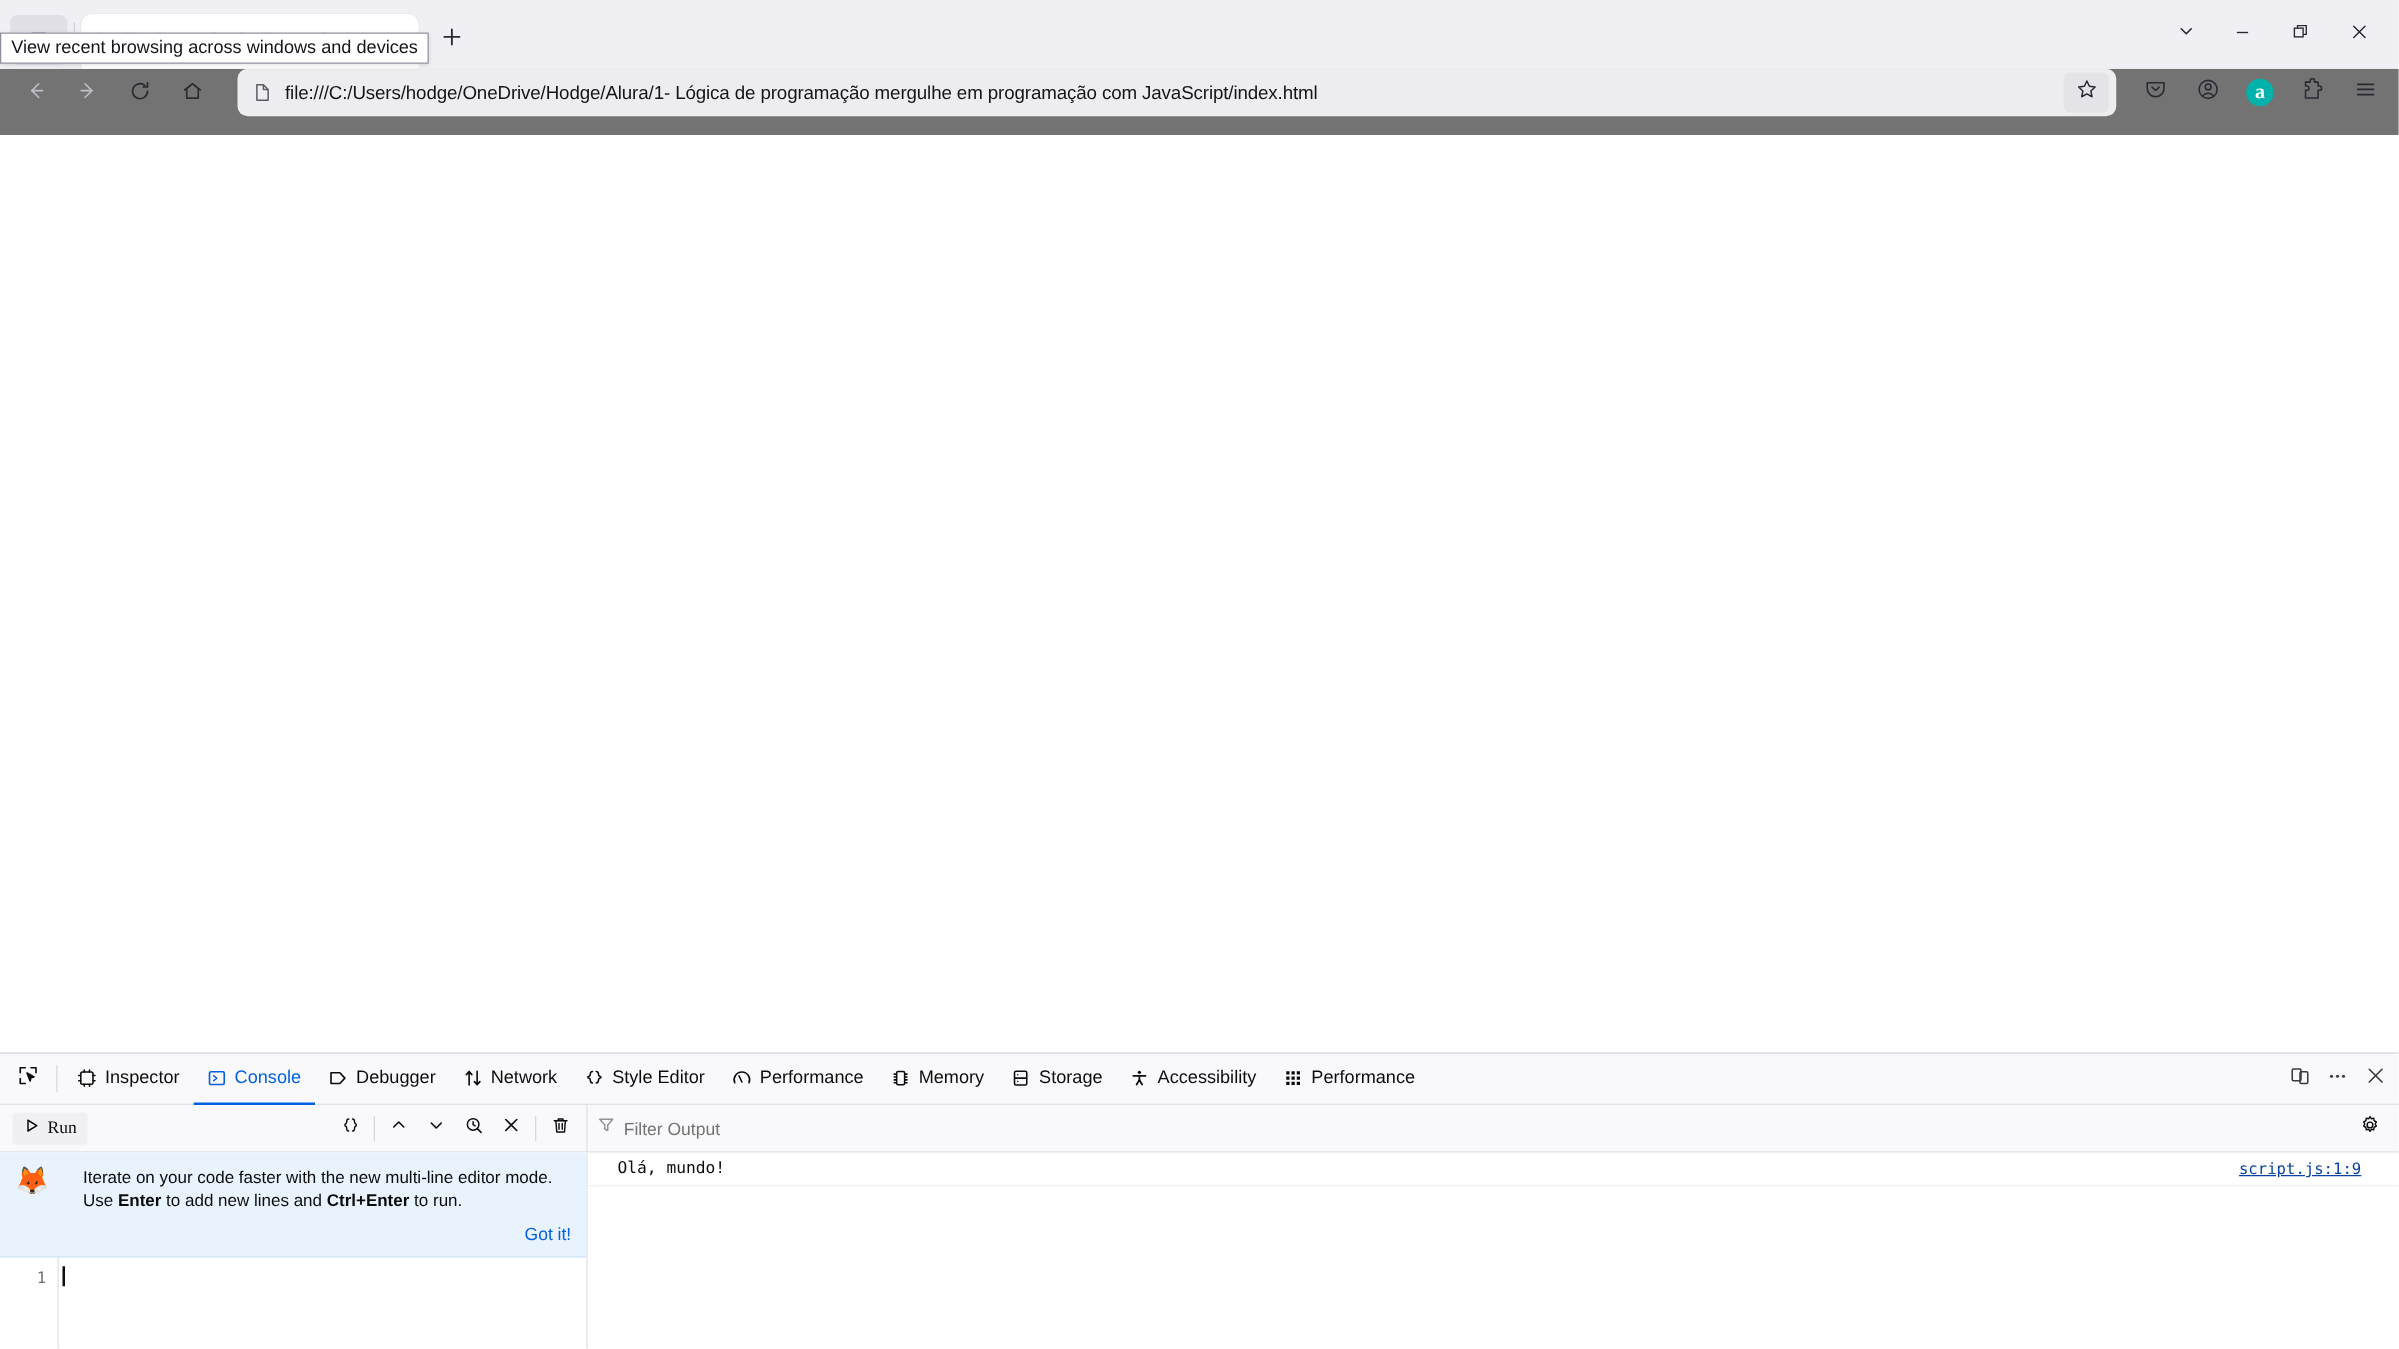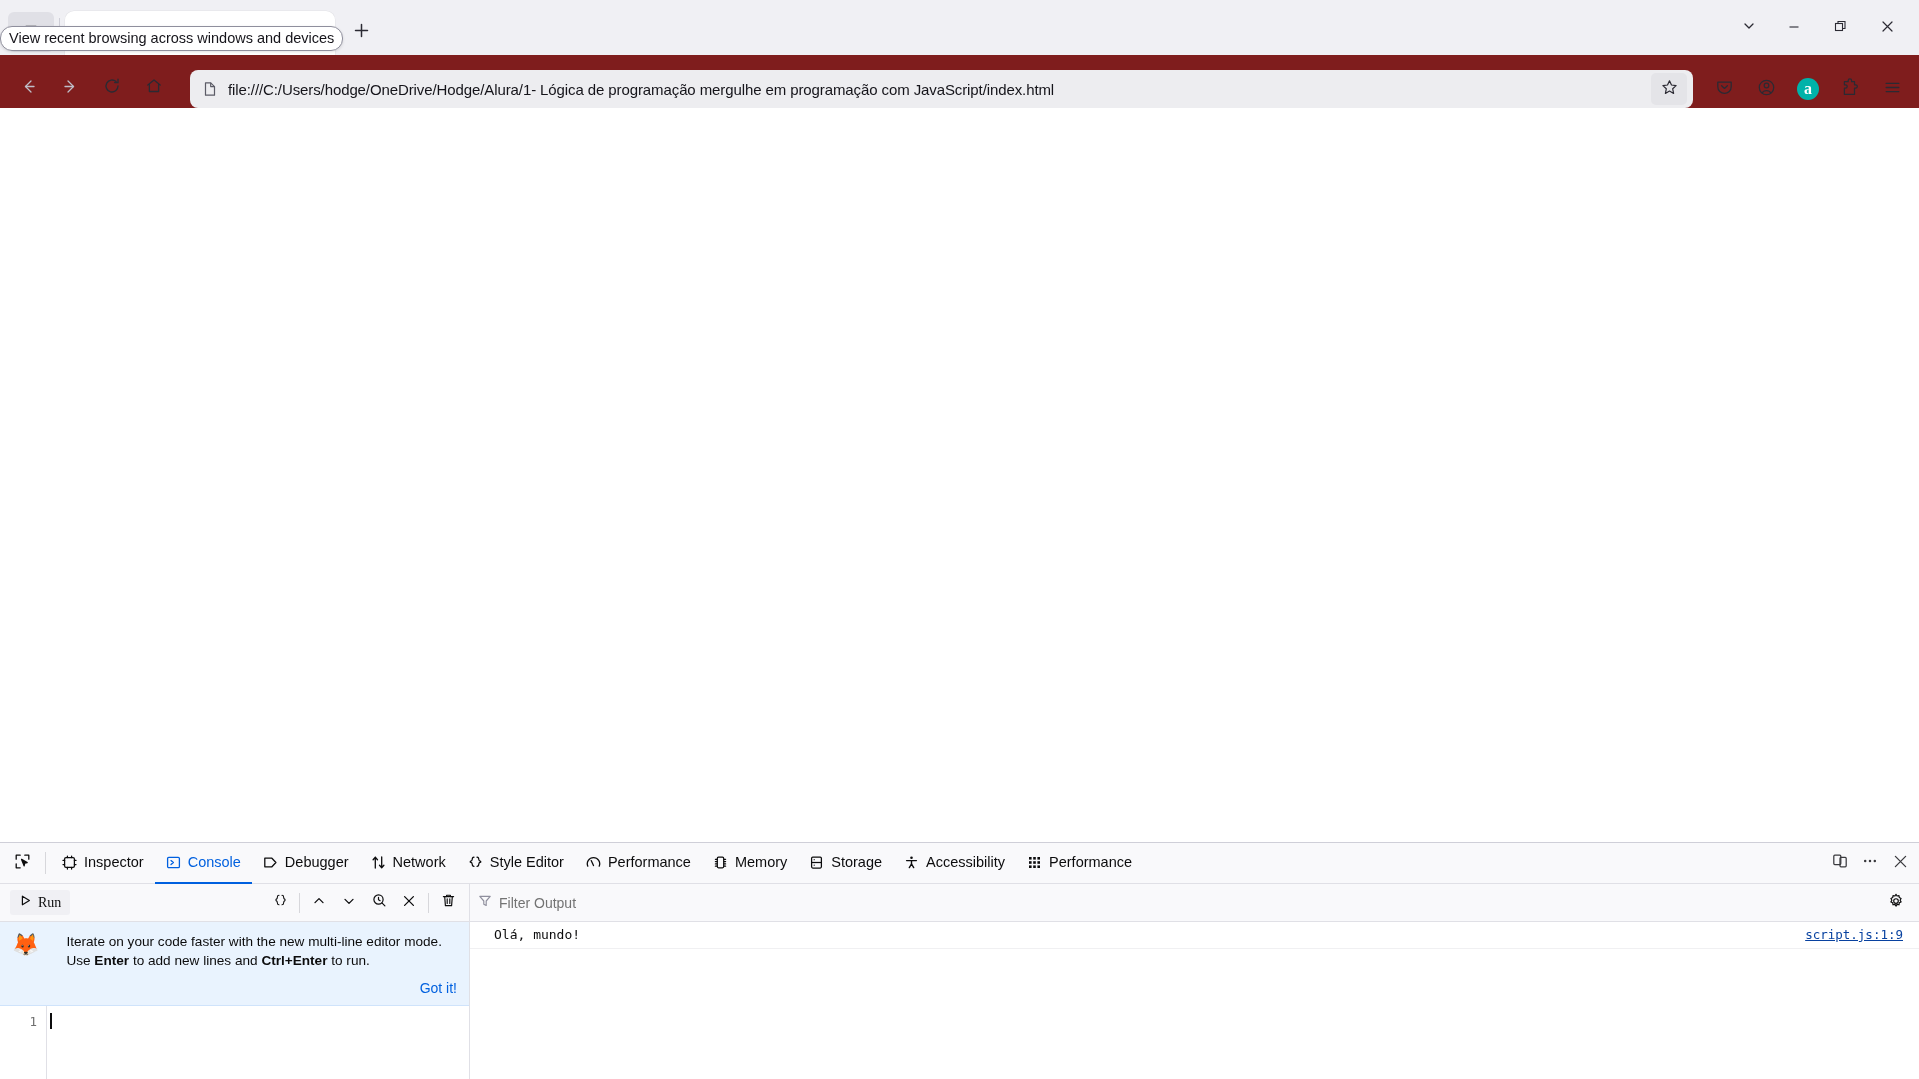--- a/index.html
+++ b/index.html
@@ -73,34 +73,34 @@
     color: #2b2a33;
   }
   .win-btn.listall { width: 42px; }
 
   
   .tooltip {
     position: absolute;
     left: 0px; top: 26px;
     background: #ffffff;
     border: 1px solid #8f8f9d;
-    border-radius: 12px;
+    border-radius: 0;
     padding: 3px 8px 4px 8px;
     font-size: 14.5px;
     color: #15141a;
     white-space: nowrap;
     z-index: 50;
     box-shadow: 0 1px 3px rgba(0,0,0,0.12);
   }
 
   
   .navbar {
     height: 53px;
-    background: #7f1d1d;
-    display: flex; align-items: flex-end;
+    background: #737373;
+    display: flex; align-items: flex-start;
     padding: 0 8px;
     gap: 2px;
     flex: none;
   }
   .nav-btn {
     width: 40px; height: 40px; border-radius: 6px;
     display: flex; align-items: center; justify-content: center;
     color: #5b5b66;
     flex: none;
   }
@@ -301,21 +301,21 @@
   .caret {
     display: inline-block;
     width: 1.5px; height: 16px;
     background: #0c0c0d;
     vertical-align: middle;
   }
   .output-pane { flex: 1; display: flex; flex-direction: column; min-width: 0; }
   .log-row {
     display: flex; align-items: center;
     border-bottom: 1px solid #f0f0f2;
-    padding: 5px 16px 6px 24px;
+    padding: 5px 30px 6px 24px;
     gap: 12px;
   }
   .log-msg {
     flex: 1;
     font-family: "DejaVu Sans Mono", monospace;
     font-size: 13px;
     color: #0c0c0d;
     white-space: pre;
   }
   .log-src {

